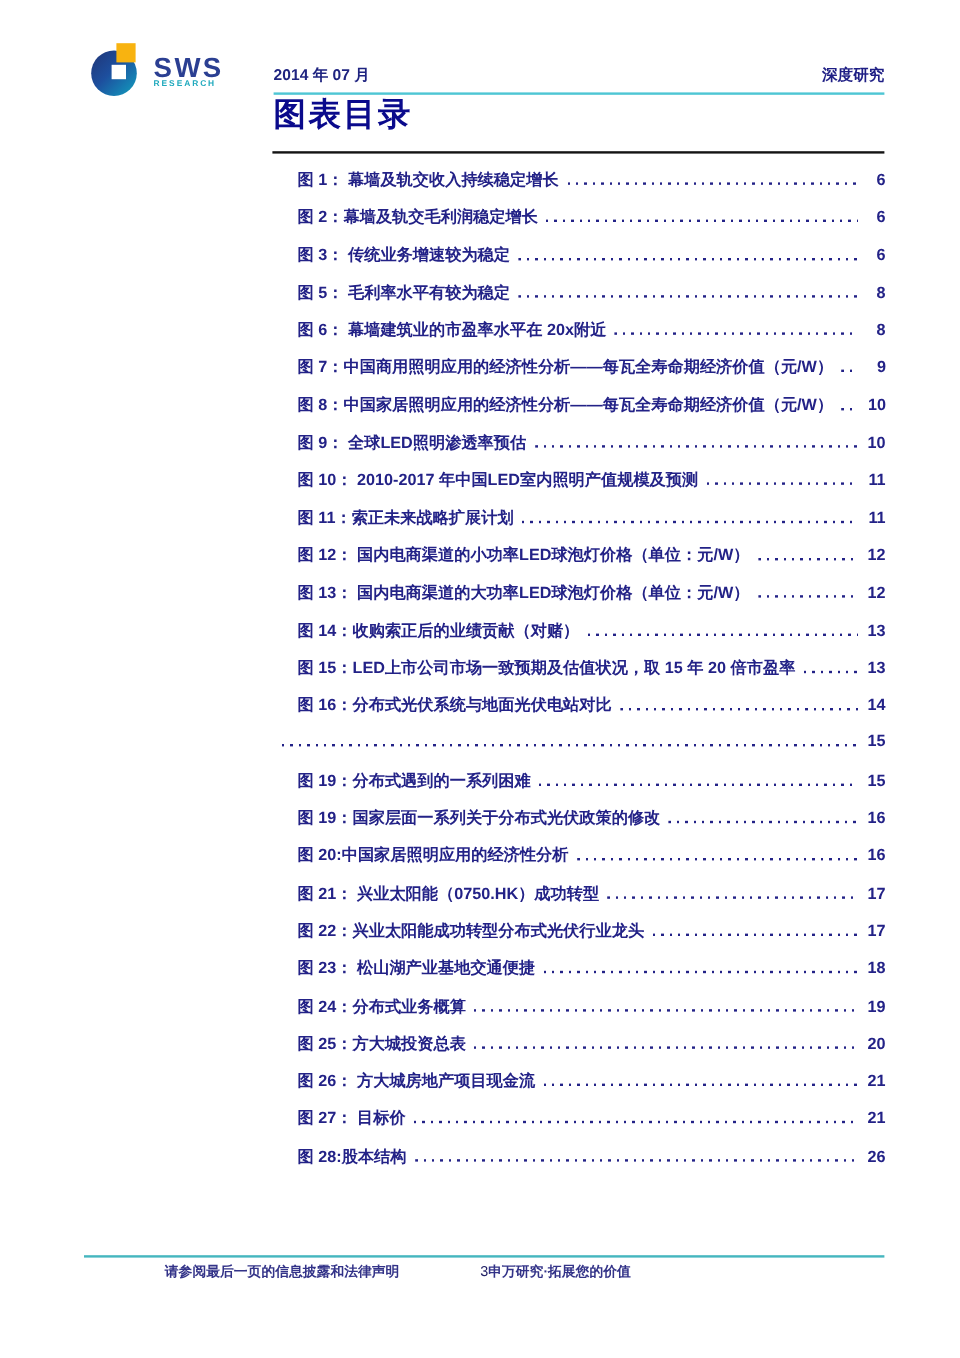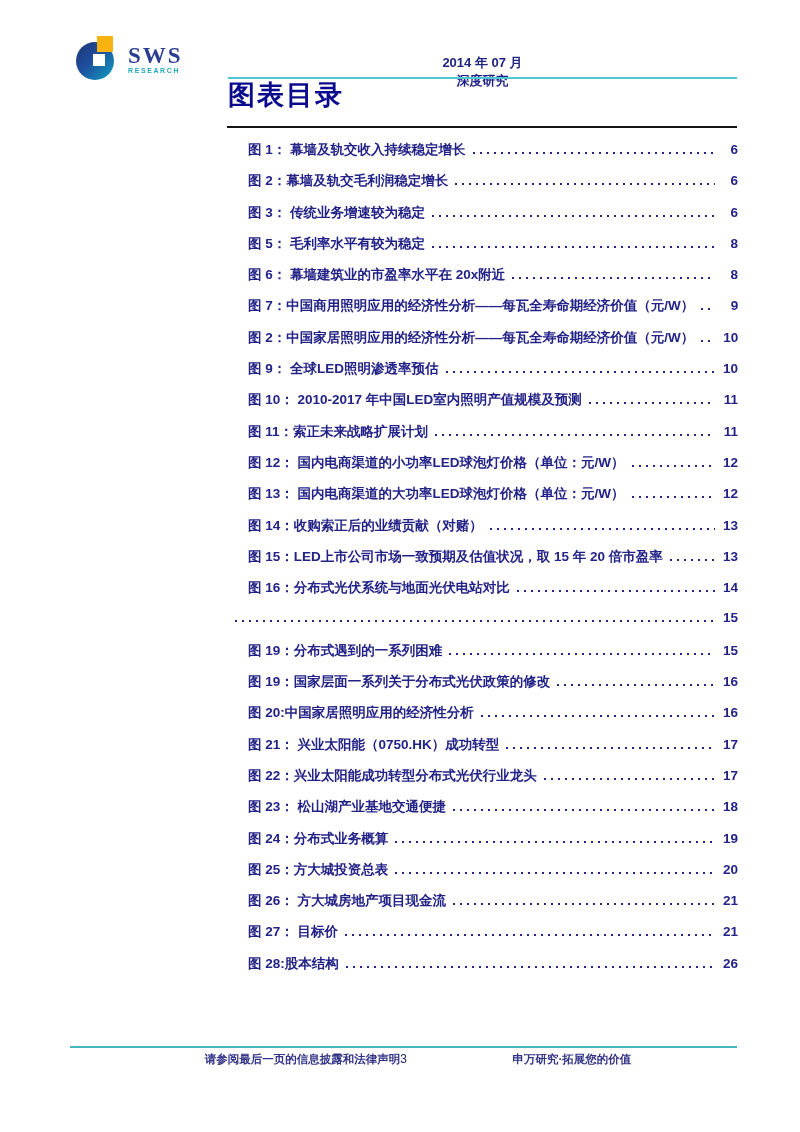--- a/index.html
+++ b/index.html
@@ -23,29 +23,29 @@
     position:absolute; left:17px; top:18px;
     width:12px; height:12px; background:#ffffff;
   }
   .logo-square {
     position:absolute; left:21px; top:0;
     width:16px; height:16px; background:#f8b310;
   }
   .logo-text { margin-left:6px; padding-top:10px; }
   .logo-sws {
     color:#2b3f92; font-weight:bold; font-size:23px; line-height:20px;
-    letter-spacing:2px; font-family:Liberation Serif, serif;
+    letter-spacing:2px; font-family:Liberation Sans, sans-serif;
   }
   .logo-research {
     color:#1fa9bd; font-size:7px; font-weight:bold; letter-spacing:1.6px; line-height:10px;
   }
   
   .header-row {
     position:absolute; left:228px; right:63px; top:54px;
-    display:flex; justify-content:space-between; align-items:center;flex-direction:column;
+    display:flex; justify-content:space-between; align-items:center;
   }
   .header-date { font-size:13px; font-weight:bold; color:#1f2480; }
   .header-doctype { font-size:13px; font-weight:bold; color:#1f1f85; }
   .header-rule {
     position:absolute; left:228px; right:63px; top:77px;
     height:2px; background:#4ec6d4;
   }
   
   .page-title {
     position:absolute; left:228px; top:77px;
@@ -80,23 +80,23 @@
   
   .footer-rule {
     position:absolute; left:70px; right:63px; top:1046px;
     height:2px; background:#45b6bf;
   }
   .footer-row {
     position:absolute; left:70px; right:63px; top:1052px;
     display:grid; grid-template-columns:1fr auto 1fr; align-items:baseline;
     font-size:11.5px; color:#333388; font-weight:bold;
   }
-  .footer-left  { text-align:right; }
+  .footer-left  { text-align:center; }
   .footer-page  { text-align:center; font-weight:normal; color:#222266; font-size:12px; }
-  .footer-right { text-align:center; }
+  .footer-right { text-align:left; }
 </style>
 </head>
 <body>
 
 <div class="page">
 
   <div class="brand">
     <div class="logo-mark">
       <div class="logo-circle"></div>
       <div class="logo-notch"></div>
@@ -150,21 +150,21 @@
         <span class="toc-page">8</span>
       </div>
 
       <div class="toc-row">
         <span class="toc-label">图 7：中国商用照明应用的经济性分析——每瓦全寿命期经济价值（元/W）</span>
         <span class="toc-leader"></span>
         <span class="toc-page">9</span>
       </div>
 
       <div class="toc-row">
-        <span class="toc-label">图 2：中国家居照明应用的经济性分析——每瓦全寿命期经济价值（元/W）</span>
+        <span class="toc-label">图 8：中国家居照明应用的经济性分析——每瓦全寿命期经济价值（元/W）</span>
         <span class="toc-leader"></span>
         <span class="toc-page">10</span>
       </div>
 
       <div class="toc-row">
         <span class="toc-label">图 9： 全球LED照明渗透率预估</span>
         <span class="toc-leader"></span>
         <span class="toc-page">10</span>
       </div>
 

